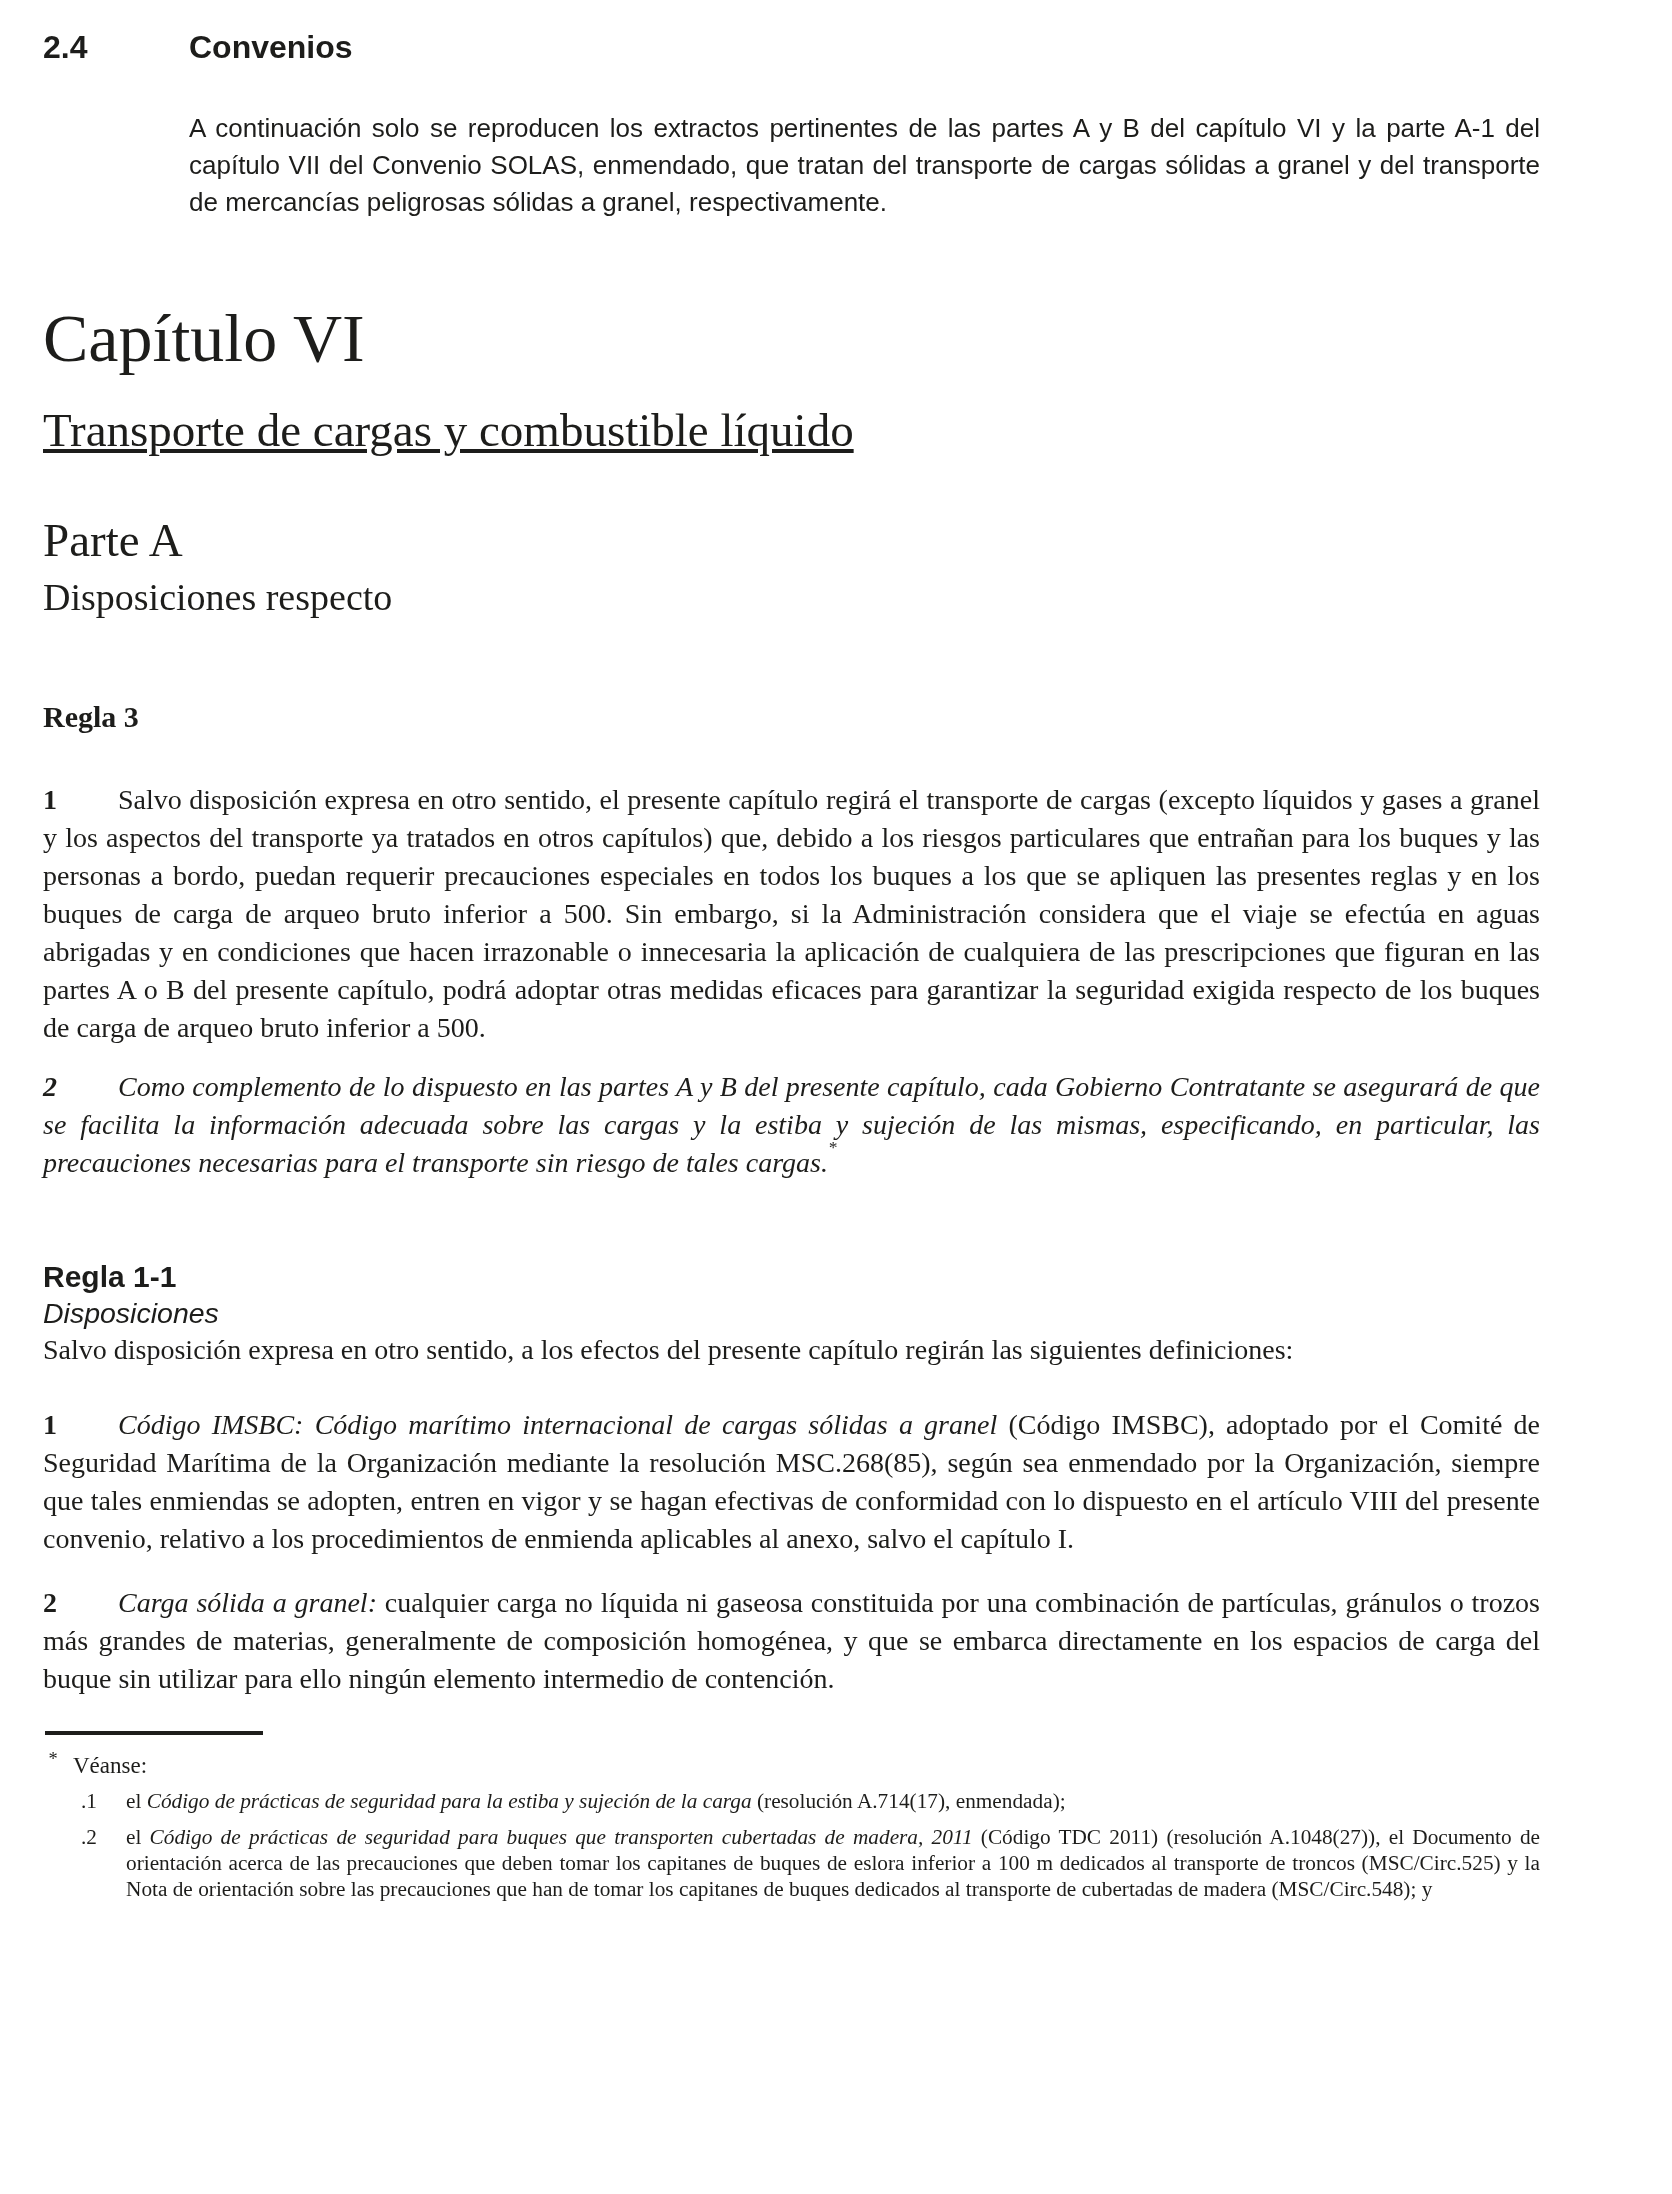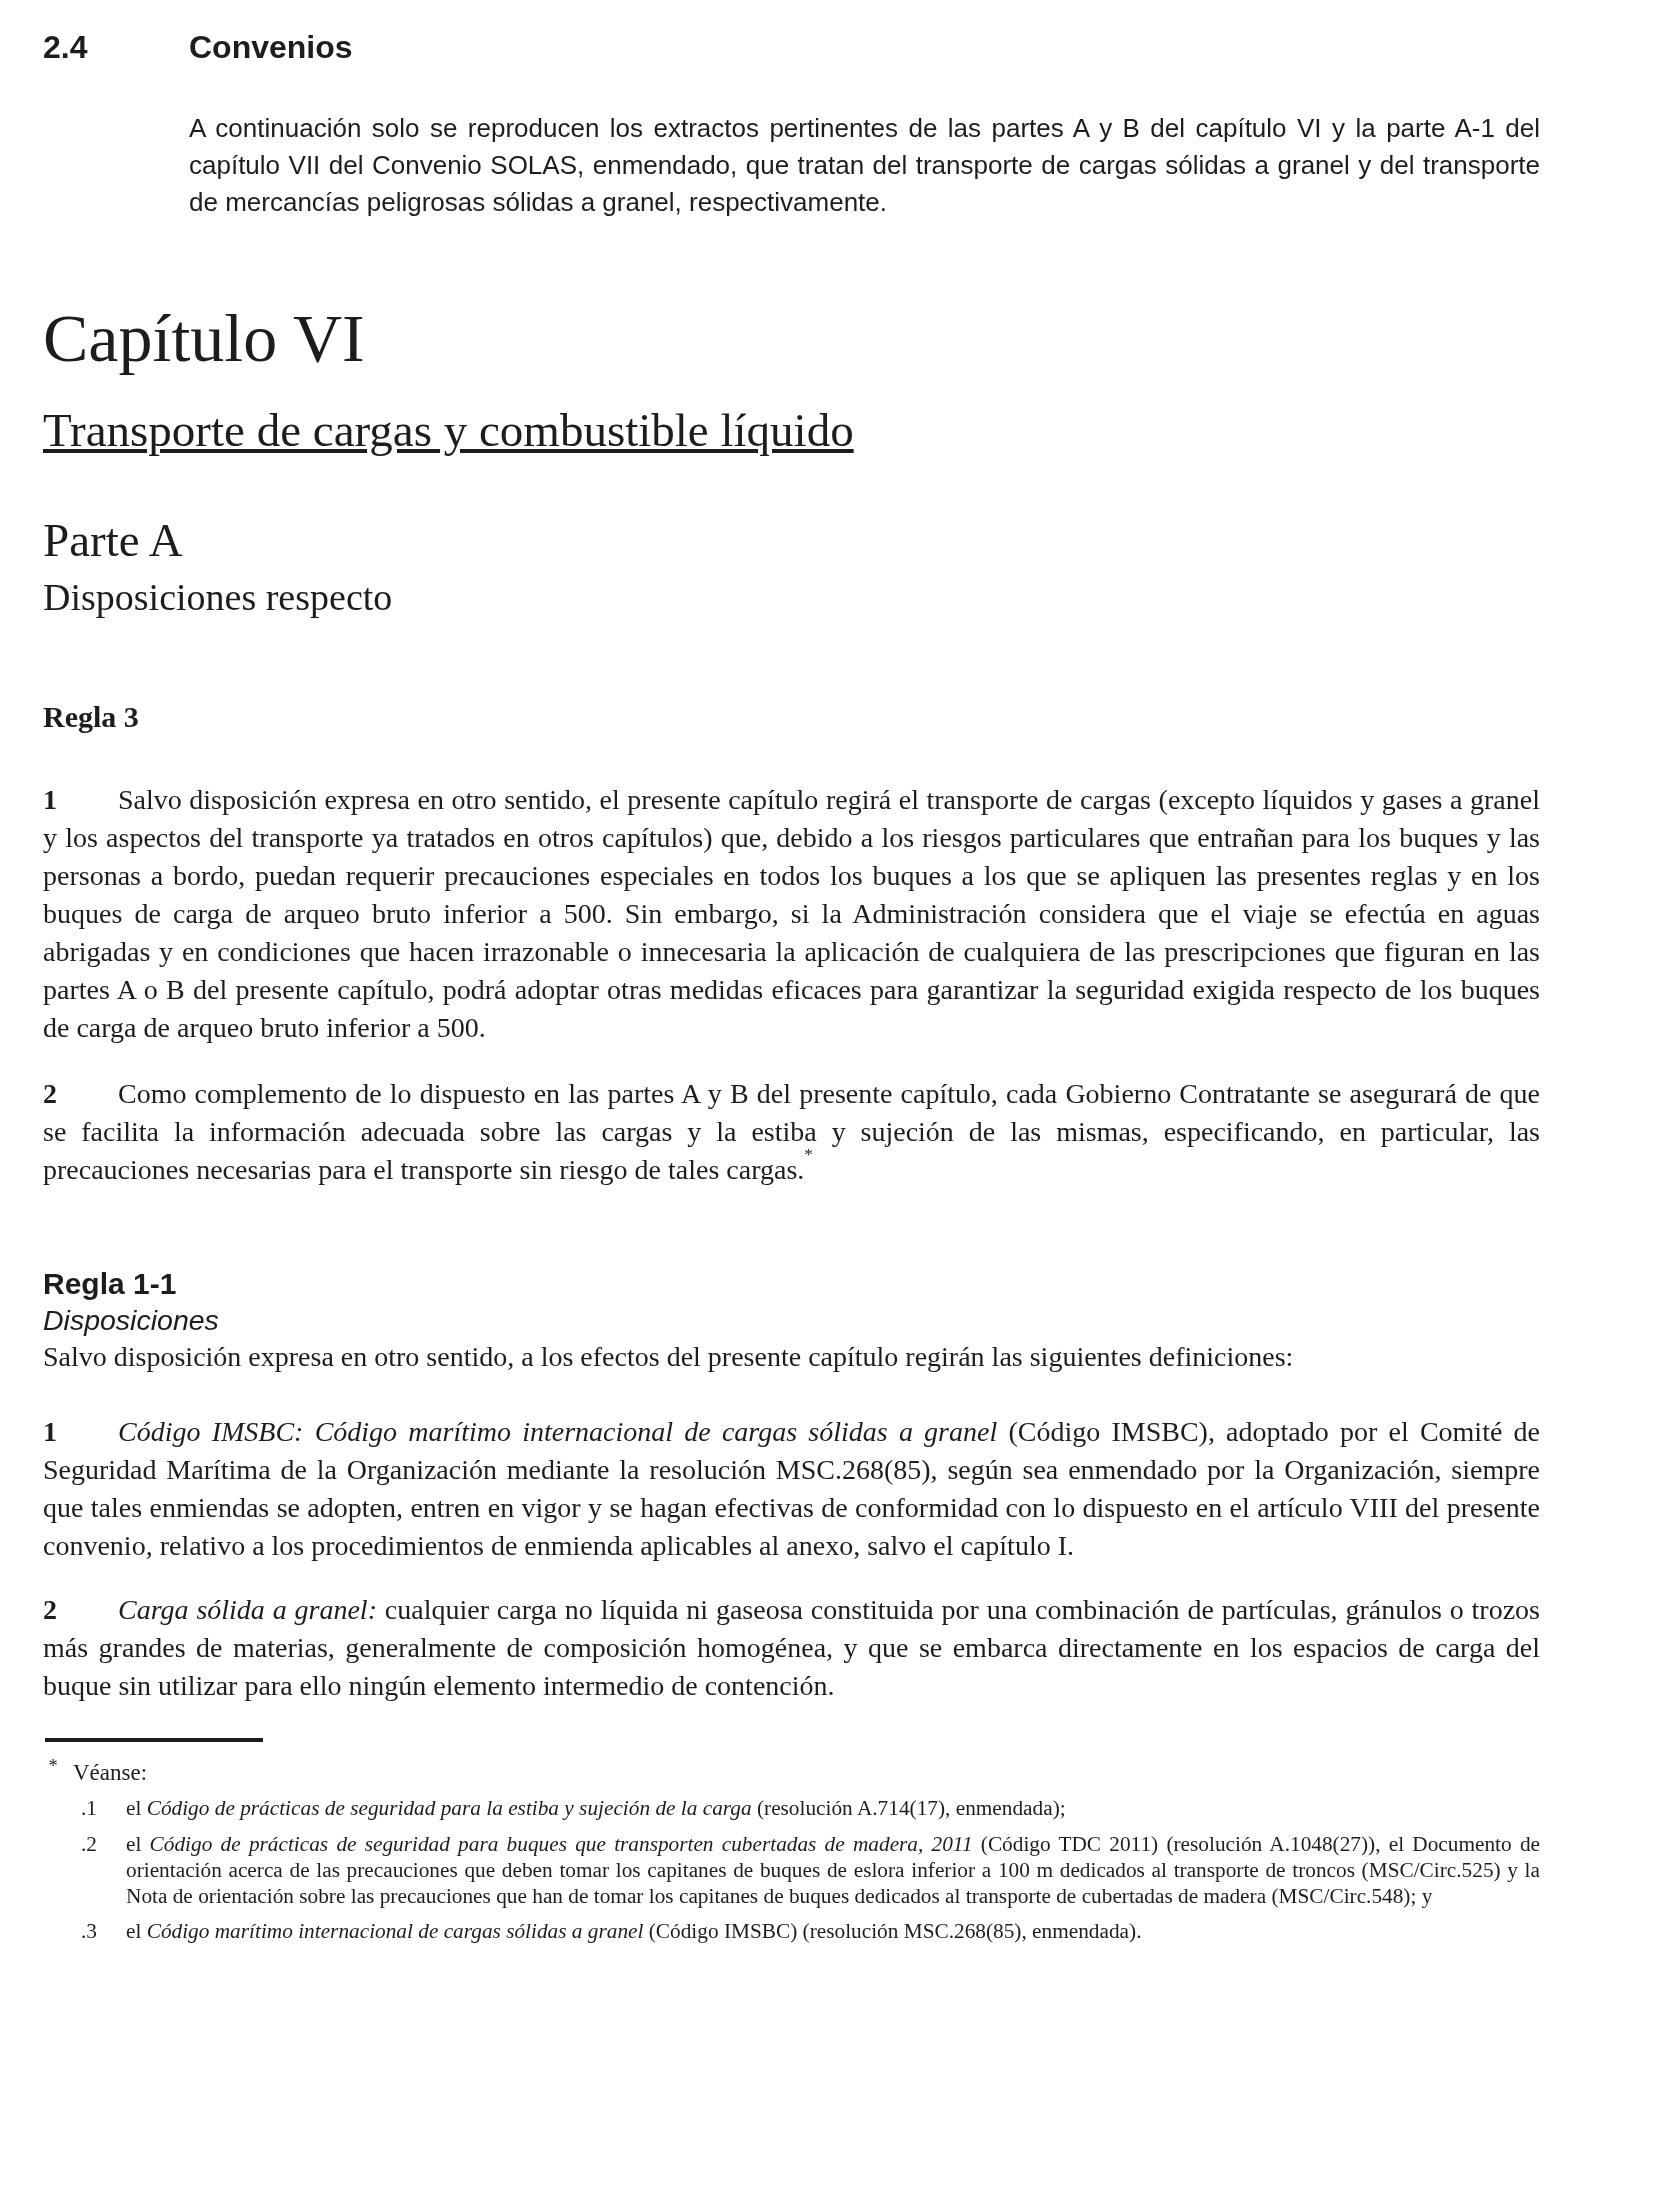--- a/index.html
+++ b/index.html
@@ -49,21 +49,21 @@
 
   
   .body-p {
     margin: 0;
     font-family: "Liberation Serif", serif;
     font-size: 28px;
     line-height: 38px;
     text-align: justify;
   }
   .mt-para1 { margin-top: 46px; }
-  .mt-para2 { margin-top: 28px; }
+  .mt-para2 { margin-top: 21px; font-style: italic; }
   .mt-lead  { }
   .mt-def1  { margin-top: 37px; }
   .mt-def2  { margin-top: 26px; }
   .pnum { display: inline-block; width: 75px; font-weight: bold; }
   .it   { font-style: italic; }
   .fn-ref {
     font-size: 0.62em;
     position: relative;
     top: -0.55em;
     line-height: 0;
@@ -130,17 +130,16 @@
 
   <div class="fn-rule"></div>
 
   <div class="footnotes">
     <div class="fn-head"><span class="fn-marker">*</span><span>Véanse:</span></div>
 
     <div class="fn-item"><span class="fn-num">.1</span><span>el </span><span class="it">Código de prácticas de seguridad para la estiba y sujeción de la carga</span><span> (resolución A.714(17), enmendada);</span></div>
 
     <div class="fn-item"><span class="fn-num">.2</span><span>el </span><span class="it">Código de prácticas de seguridad para buques que transporten cubertadas de madera, 2011</span><span> (Código TDC 2011) (resolución A.1048(27)), el Documento de orientación acerca de las precauciones que deben tomar los capitanes de buques de eslora inferior a 100 m dedicados al transporte de troncos (MSC/Circ.525) y la Nota de orientación sobre las precauciones que han de tomar los capitanes de buques dedicados al transporte de cubertadas de madera (MSC/Circ.548); y</span></div>
 
-    <div class="fn-item"><span class="fn-num">.3</span><span>el </span><span class="it">Código marítimo internacional de cargas sólidas a granel</span><span> (Código IMSBC) (resolución MSC.268(85), enmendada).</span></div>
   </div>
 
 </div>
 
 
 </body></html>

